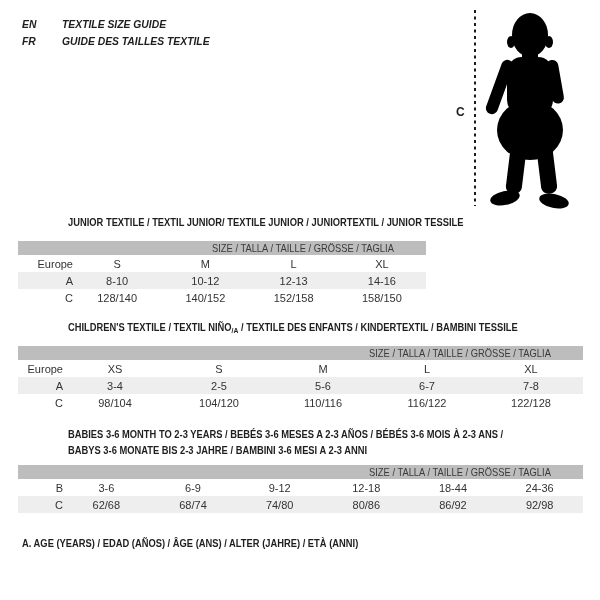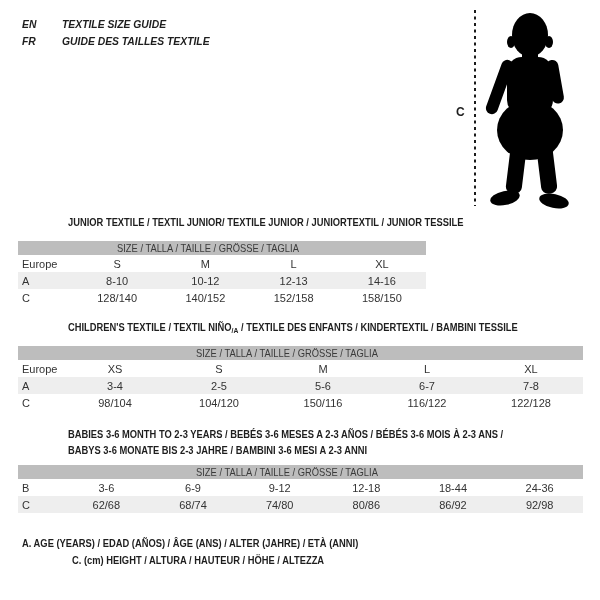--- a/index.html
+++ b/index.html
@@ -21,25 +21,25 @@
 
   
   .sec-title { position:absolute; left:20px; font-weight:bold; font-size:11px; line-height:15.5px; white-space:nowrap;margin-left:48px; }
   .sub { font-size:8px; vertical-align:-2px; }
 
   
   .tbl-wrap { position:absolute; left:18px; }
   table.size-table { border-collapse:collapse; table-layout:fixed; font-size:11px; color:#333; }
   table.size-table th, table.size-table td { padding:0; margin:0; vertical-align:middle; }
   tr.hdr-row th {
-    height:14px; text-align:center; font-weight:normal; color:#3a3a3a;
+    height:14px; text-align:right; font-weight:normal; color:#3a3a3a;
     padding-left:4px; font-size:11px;
   }
   tr.body-row td { height:17px; text-align:center; }
-  tr.body-row td.row-label { text-align:left; padding-left:4px; }
+  tr.body-row td.row-label { text-align:right; padding-left:4px; }
   tr.stripe td { background:#eeeeee; }
 
   
   .footnotes { position:absolute; left:22px; top:537px; }
   .footnote-line { height:17.2px; font-weight:bold; font-size:11px; white-space:nowrap;text-align:center; }
 </style>
 </head>
 <body>
 
 <div class="lang-block">
@@ -143,21 +143,21 @@
       <td>3-4</td>
       <td>2-5</td>
       <td>5-6</td>
       <td>6-7</td>
       <td>7-8</td>
     </tr>
     <tr class="body-row">
       <td class="row-label">C</td>
       <td>98/104</td>
       <td>104/120</td>
-      <td>150/116</td>
+      <td>110/116</td>
       <td>116/122</td>
       <td>122/128</td>
     </tr>
   </tbody>
     </table>
 </div>
 
 <div class="sec-title" style="top:427px;">
   <span class="cond">BABIES 3-6 MONTH TO 2-3 YEARS / BEBÉS 3-6 MESES A 2-3 AÑOS / BÉBÉS 3-6 MOIS À 2-3 ANS /</span><br>
   <span class="cond">BABYS 3-6 MONATE BIS 2-3 JAHRE / BAMBINI 3-6 MESI A 2-3 ANNI</span>
@@ -194,14 +194,13 @@
       <td>80/86</td>
       <td>86/92</td>
       <td>92/98</td>
     </tr>
   </tbody>
     </table>
 </div>
 
 <div class="footnotes">
   <div class="footnote-line"><span class="cond">A. AGE (YEARS) / EDAD (AÑOS) / ÂGE (ANS) / ALTER (JAHRE) / ETÀ (ANNI)</span></div>
-  <div class="footnote-line"><span class="cond">C. (cm) HEIGHT / ALTURA / HAUTEUR / HÖHE / ALTEZZA</span></div>
 </div>
 
 </body></html>

